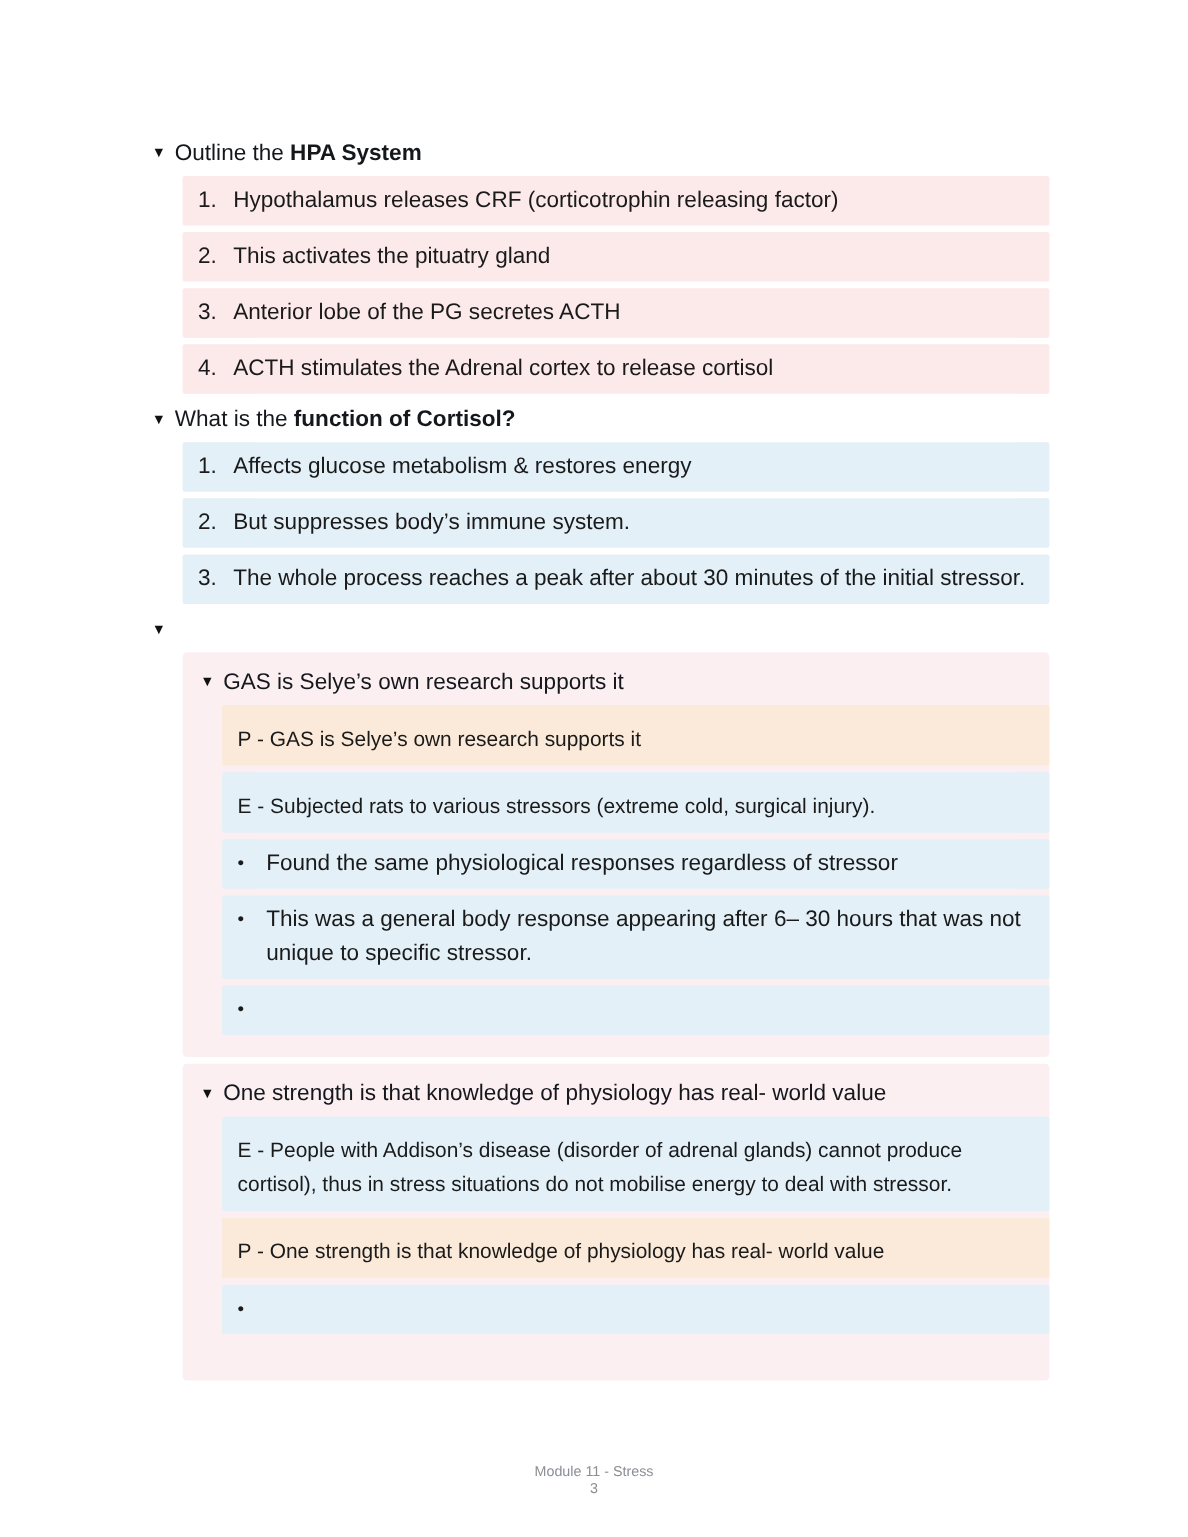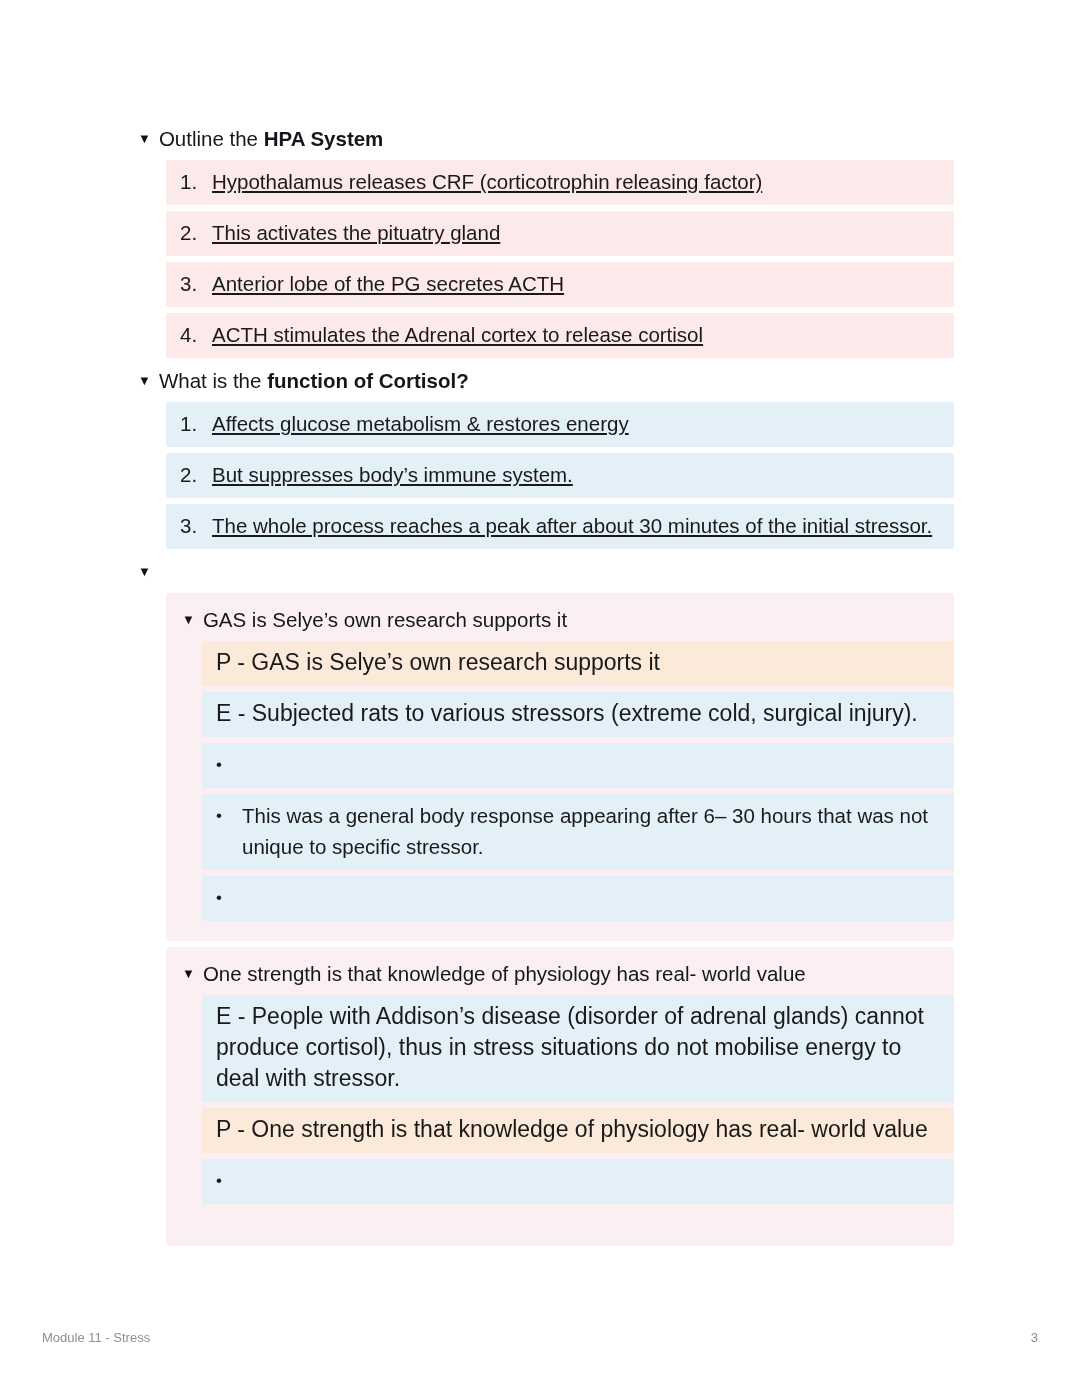--- a/index.html
+++ b/index.html
@@ -68,21 +68,21 @@
     border-radius: 2px;
     margin-bottom: 6px;
     display: flex;
     align-items: flex-start;
   }
   .hl .marker {
     flex: 0 0 auto;
     width: 32px;
     text-align: left;
   }
-  .hl .body { flex: 1 1 auto; text-decoration: underline; }
+  .hl .body { flex: 1 1 auto; }
 
   .pink   { background: #fce9ea; }
   .blue   { background: #e3f0f8; }
   .orange { background: #fbead9; }
 
   
   .strength-box {
     margin-left: 28px;
     background: #fceff2;
     border-radius: 4px;
@@ -97,22 +97,22 @@
     padding: 3px 14px 6px 16px;
     color: #14181c;
   }
   .sub-head .tri {
     font-size: 13px;
     line-height: 31px;
     margin-right: 8px;
   }
   .pe {
     margin: 0 0 6px 36px;
-    padding: 6px 14px 8px 14px;
-    font-size: 23px;
+    padding: 16px 14px 8px 14px;
+    font-size: 19px;
     line-height: 31px;
     border-radius: 2px;
   }
   .bul {
     margin: 0 0 6px 36px;
     padding: 6px 14px 8px 14px;
     font-size: 20.5px;
     line-height: 31px;
     border-radius: 2px;
     display: flex;
@@ -132,20 +132,21 @@
   .footer {
     position: absolute;
     left: 42px;
     right: 42px;
     top: 1330px;
     display: flex;
     justify-content: space-between;
     align-items: center;
     font-size: 13px;
     color: #8a8f94;
+    flex-direction: column;
   }
 </style>
 </head>
 <body>
 
 <div class="page">
   <div class="content">
 
     <div class="q-row">
       <span class="tri">▼</span>
@@ -202,20 +203,21 @@
         <span class="tri">▼</span>
         <span>GAS is Selye’s own research supports it</span>
       </div>
 
       <div class="pe orange">P - GAS is Selye’s own research supports it</div>
 
       <div class="pe blue">E - Subjected rats to various stressors (extreme cold, surgical injury).</div>
 
       <div class="bul blue">
         <span class="dot">•</span>
+        <span class="body">Found the same physiological responses regardless of stressor</span>
       </div>
       <div class="bul blue">
         <span class="dot">•</span>
         <span class="body">This was a general body response appearing after 6– 30 hours that was not unique to specific stressor.</span>
       </div>
       <div class="bul blue">
         <span class="dot">•</span>
       </div>
 
     </div>

